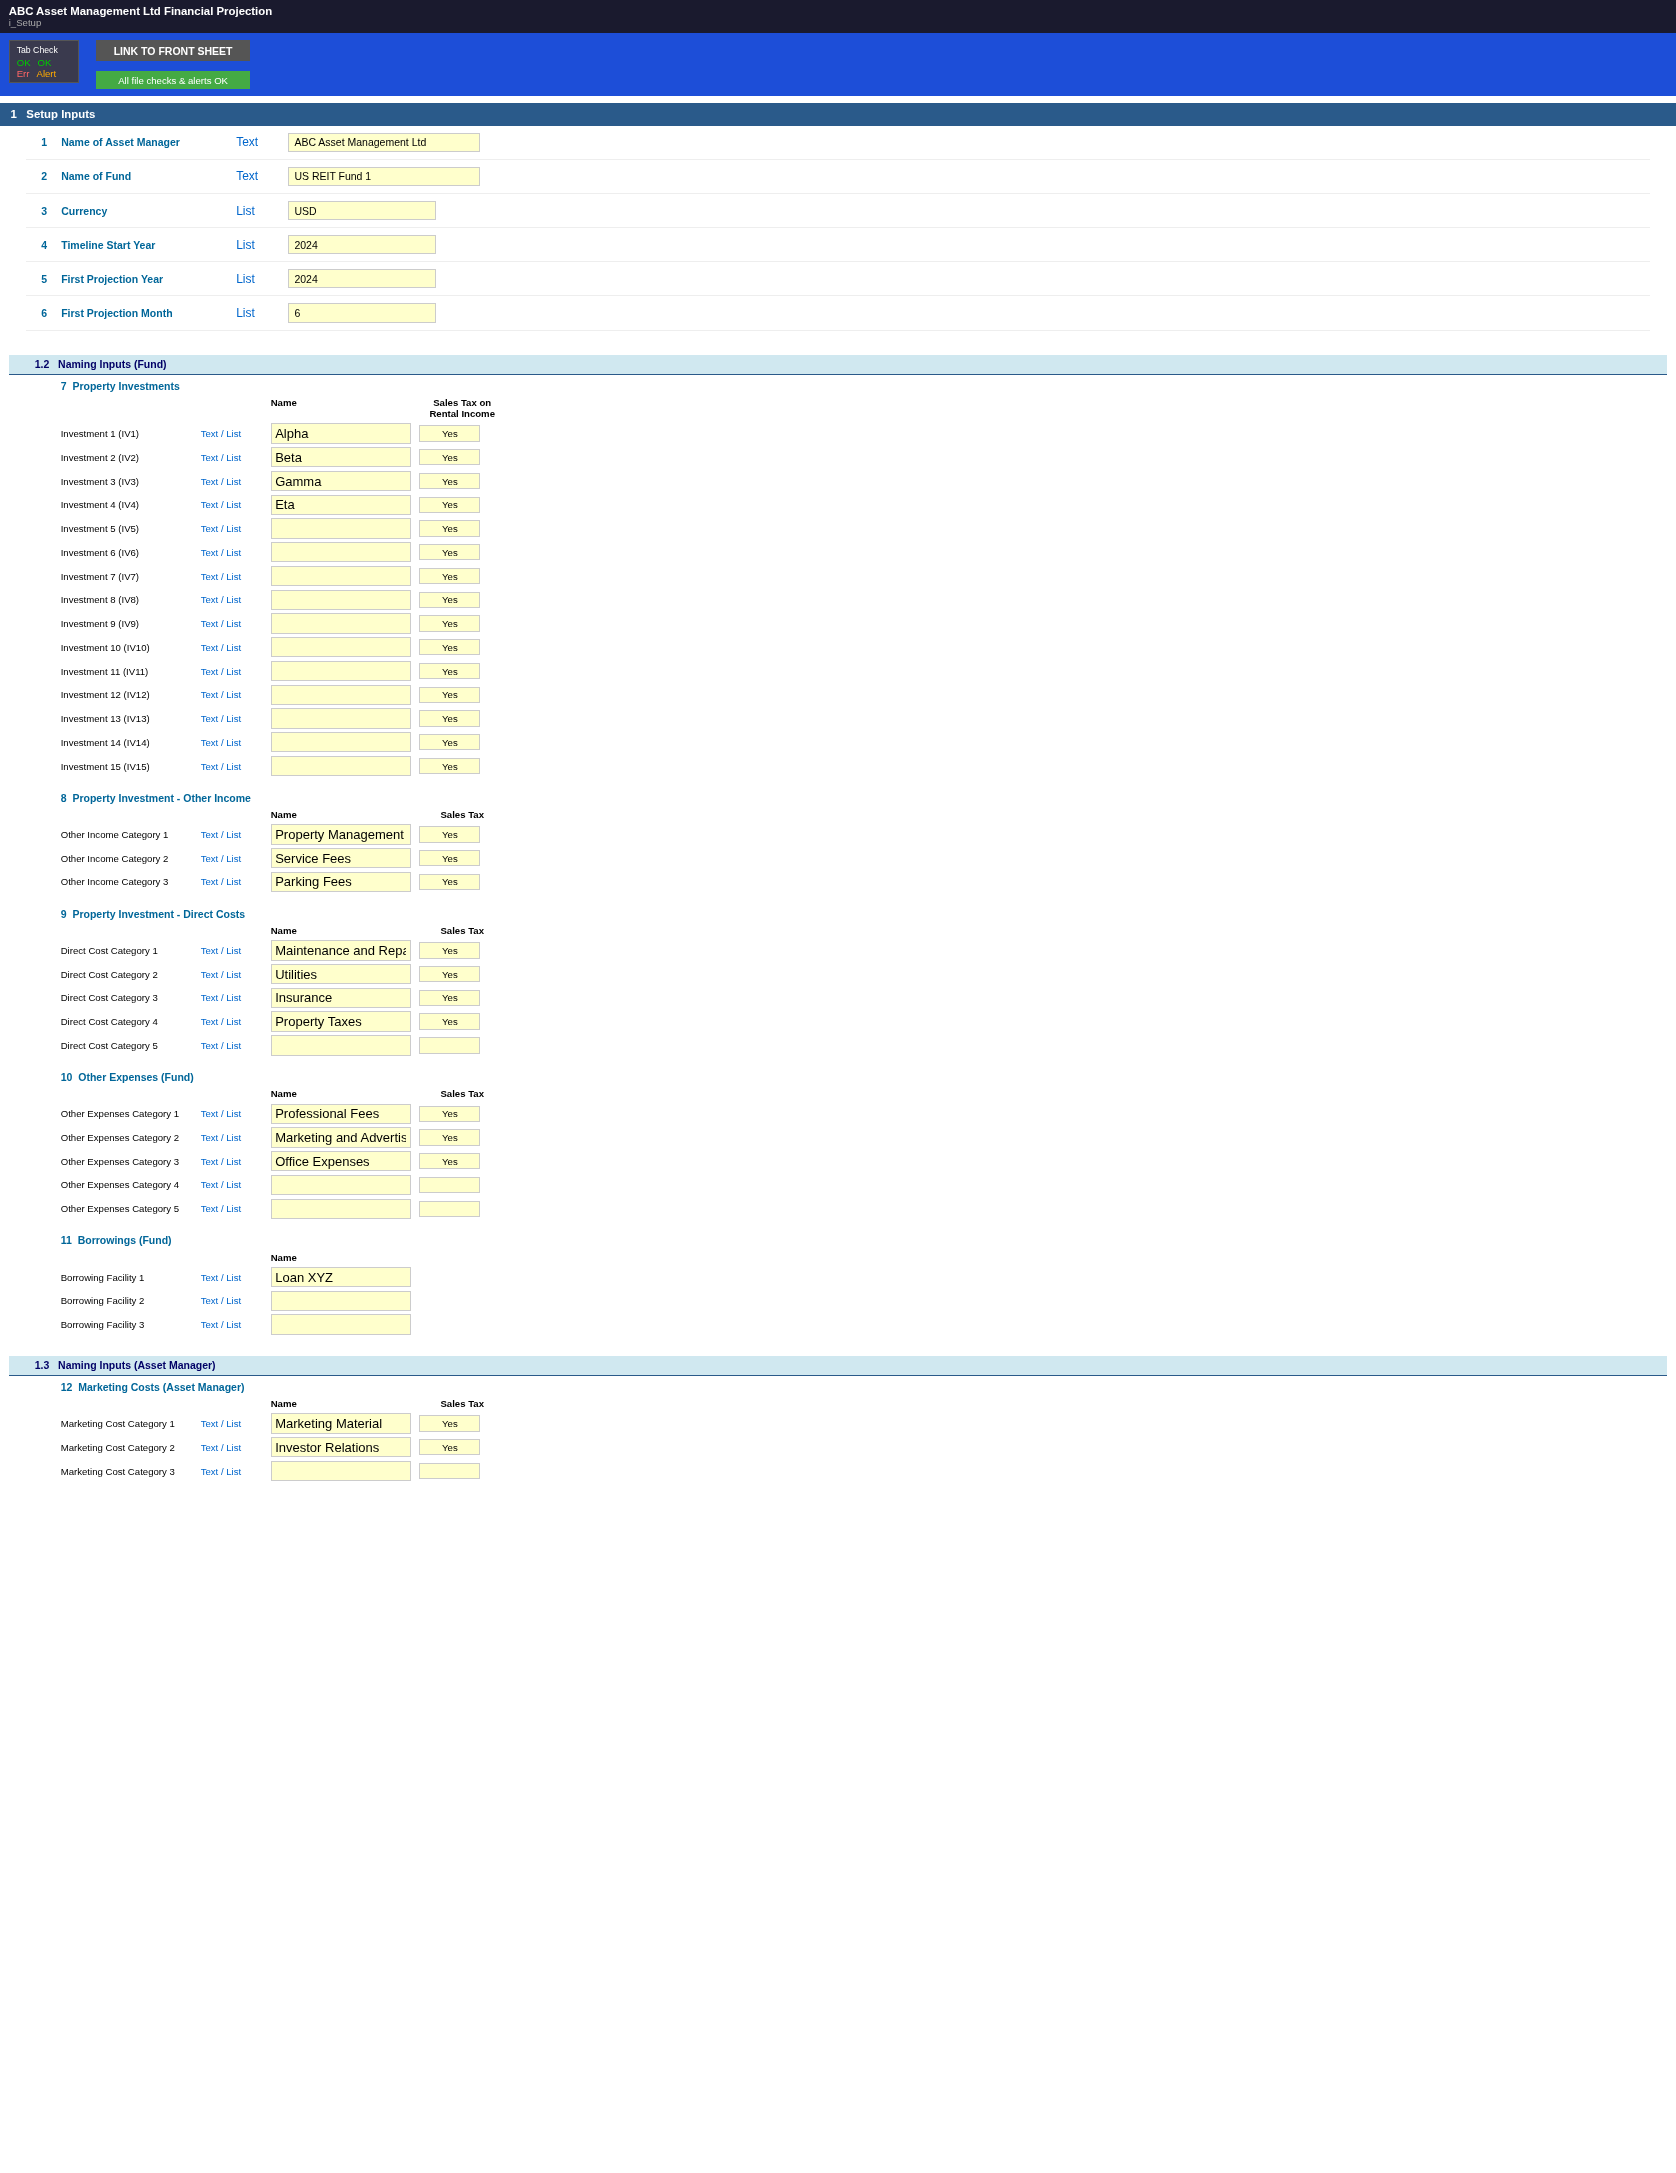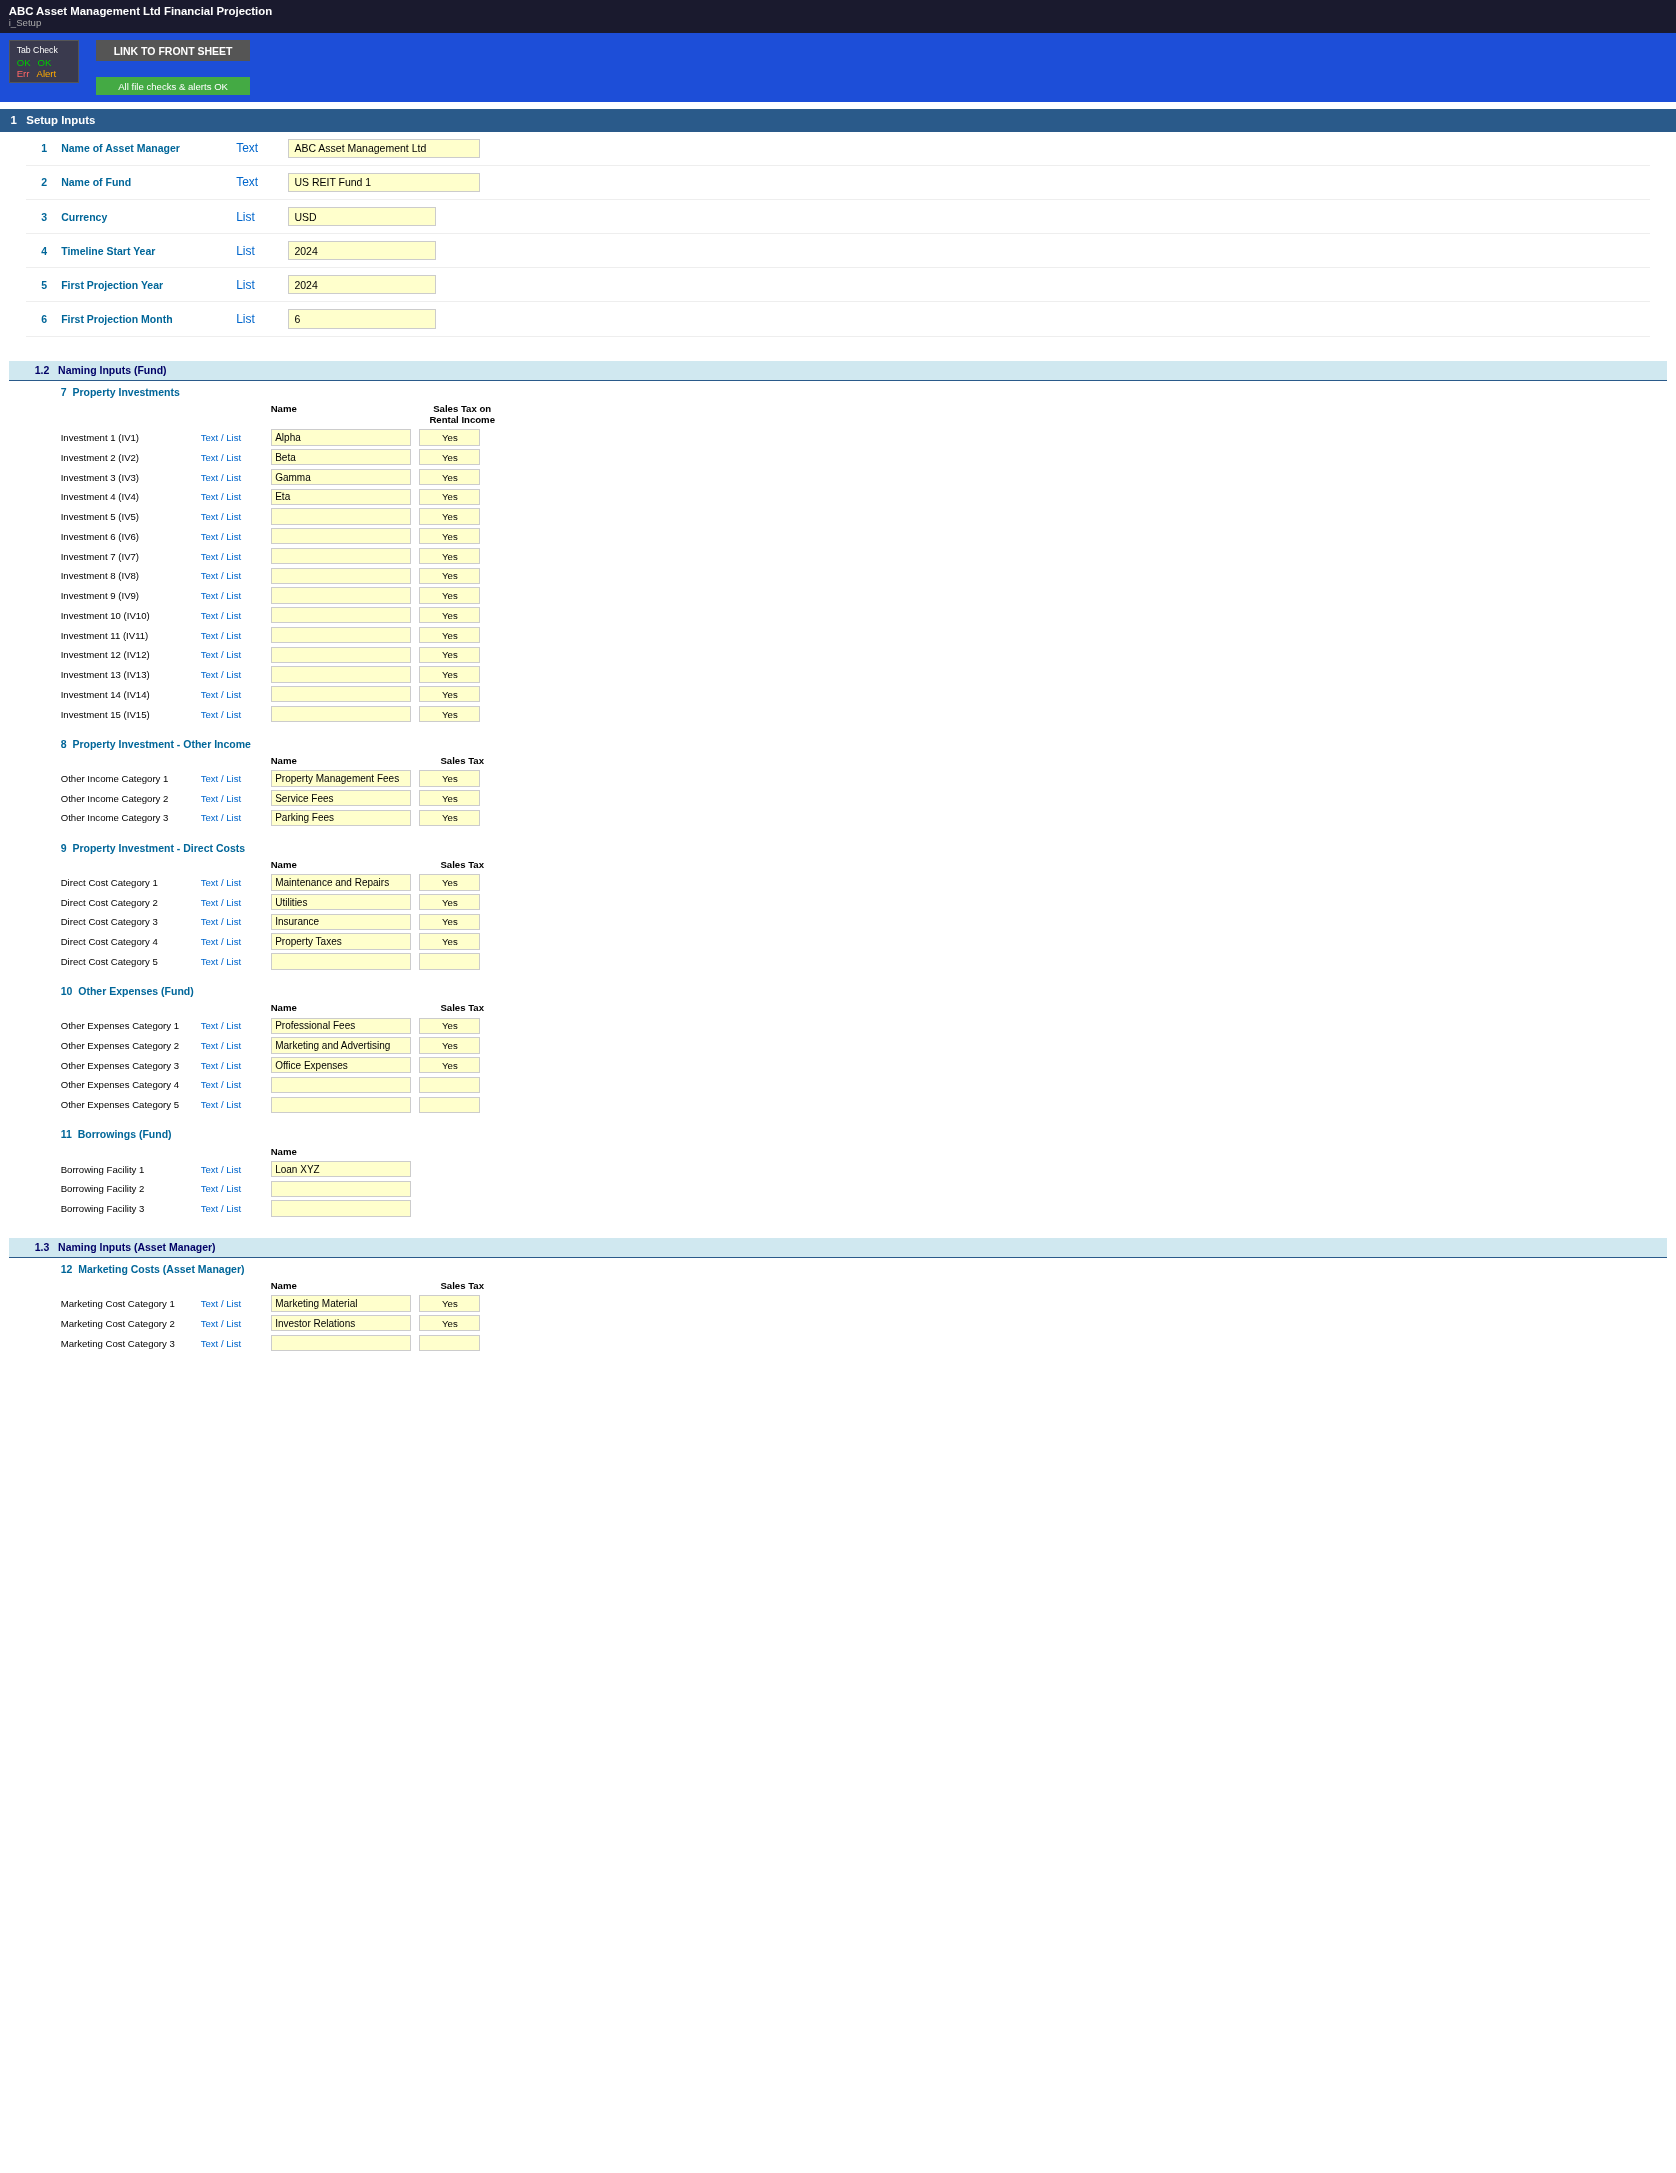--- a/index.html
+++ b/index.html
@@ -49,21 +49,21 @@
       display: flex;
       gap: 7px;
       font-size: 9.6px;
     }
     .tab-check-ok { color: #00cc00; }
     .tab-check-err { color: #ff6666; }
 
     .link-btn-group {
       display: flex;
       flex-direction: column;
-      gap: 16px;
+      gap: 10px;
       justify-content: space-between;
     }
     .link-btn {
       background: #555555;
       color: #ffffff;
       padding: 4.4px 17.5px;
       font-size: 10.5px;
       font-weight: bold;
       text-align: center;
       cursor: pointer;
@@ -125,21 +125,21 @@
     }
     .item-row-type {
       width: 70px;
       color: #0066cc;
       font-size: 9.6px;
     }
     .item-name-input {
       background: #ffffcc;
       border: 0.9px solid #cccccc;
       padding: 1.7px 3.5px;
-      font-size: 10px;
+      font-size: 13px;
       width: 140px;
     }
     .item-tax-input {
       background: #ffffcc;
       border: 0.9px solid #cccccc;
       padding: 1.7px 3.5px;
       font-size: 9.6px;
       width: 61px;
       text-align: center;
       margin-left: 8.7px;

